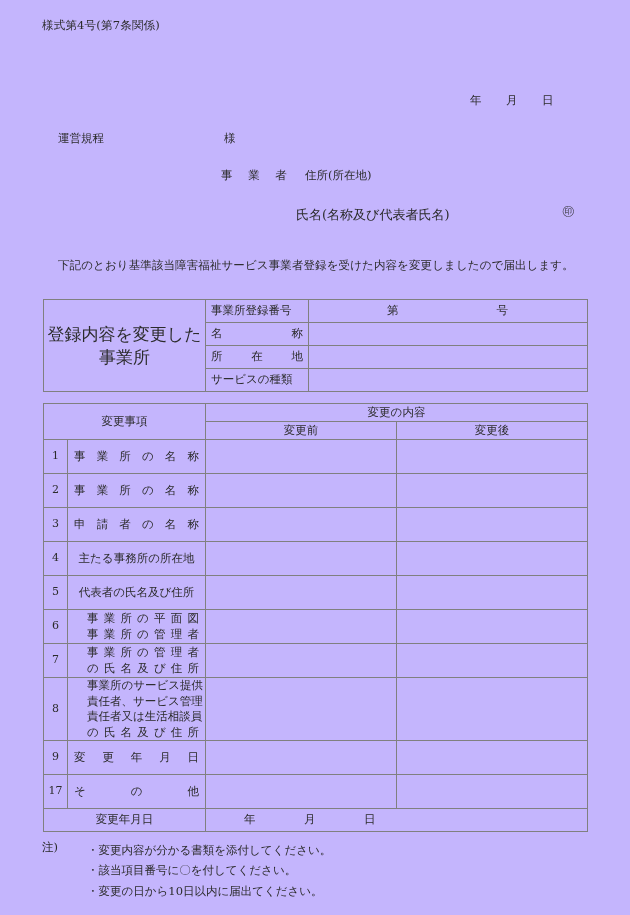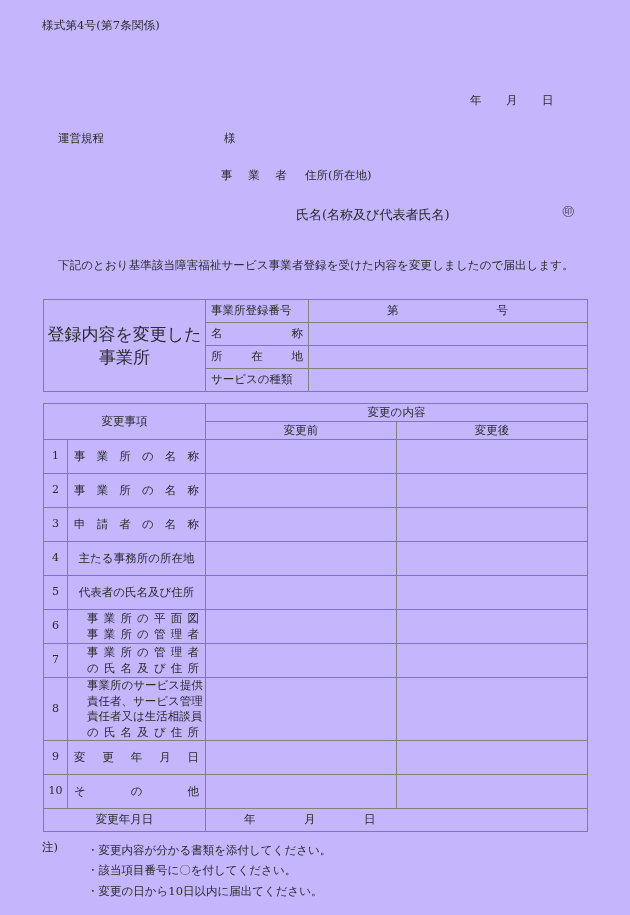--- a/index.html
+++ b/index.html
@@ -352,21 +352,21 @@
       </tr>
 
       <tr>
         <td class="num" style="height:33px">9</td>
         <td class="item">変更年月日</td>
         <td class="before"></td>
         <td class="after"></td>
       </tr>
 
       <tr>
-        <td class="num" style="height:33px">10</td>
+        <td class="num" style="height:33px">17</td>
         <td class="item">その他</td>
         <td class="before"></td>
         <td class="after"></td>
       </tr>
 
       <tr>
         <td colspan="2" style="height:22px">変更年月日</td>
         <td class="datecell" colspan="2">
           <span class="datespread"><span>年</span><span>月</span><span>日</span></span>
         </td>

